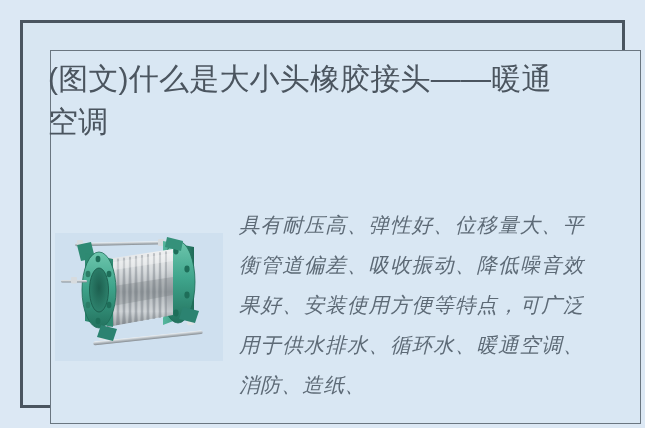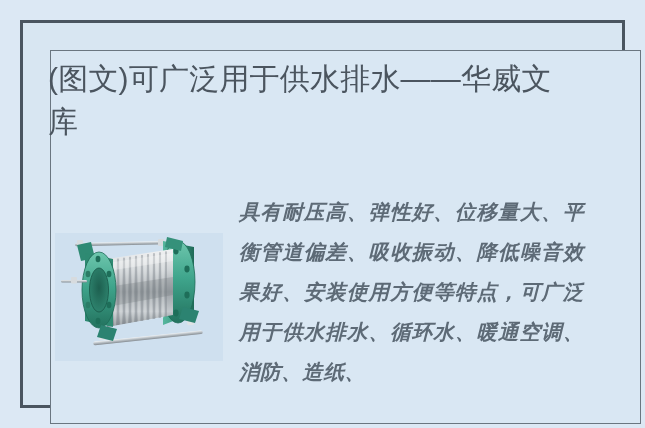--- a/index.html
+++ b/index.html
@@ -66,43 +66,42 @@
     height: 128px;
     background: #cfe0ef;
     overflow: hidden;
   }
   .photo svg { display: block; }
 
   
   .body-copy {
     position: absolute;
     left: 239px;
-    top: 193px;
+    top: 206px;
     width: 345px;
     font-family: "DejaVu Serif", "Liberation Serif", serif;
     font-size: 20.5px;
     line-height: 1.95;
     color: #5d6a76;
     text-align: justify;
     text-justify: inter-character;
     letter-spacing: 0.6px;
     font-style: italic;
-    font-weight: bold;
   }
 </style>
 </head>
 <body>
 
 <div id="canvas">
 
   <div class="frame-outer">
     <div class="frame-inner"></div>
   </div>
 
-  <div class="title">(图文)可广泛用于供水排水——华威文库</div>
+  <div class="title">(图文)什么是大小头橡胶接头——暖通空调</div>
 
   <div class="photo">
     <svg width="168" height="128" viewBox="0 0 168 128" xmlns="http://www.w3.org/2000/svg">
       <defs>
         <linearGradient id="flangeG" x1="0" y1="0" x2="0" y2="1">
           <stop offset="0%" stop-color="#6ec6ad"></stop>
           <stop offset="45%" stop-color="#3fa58c"></stop>
           <stop offset="100%" stop-color="#23725e"></stop>
         </linearGradient>
         <linearGradient id="flangeG2" x1="0" y1="0" x2="1" y2="0">

